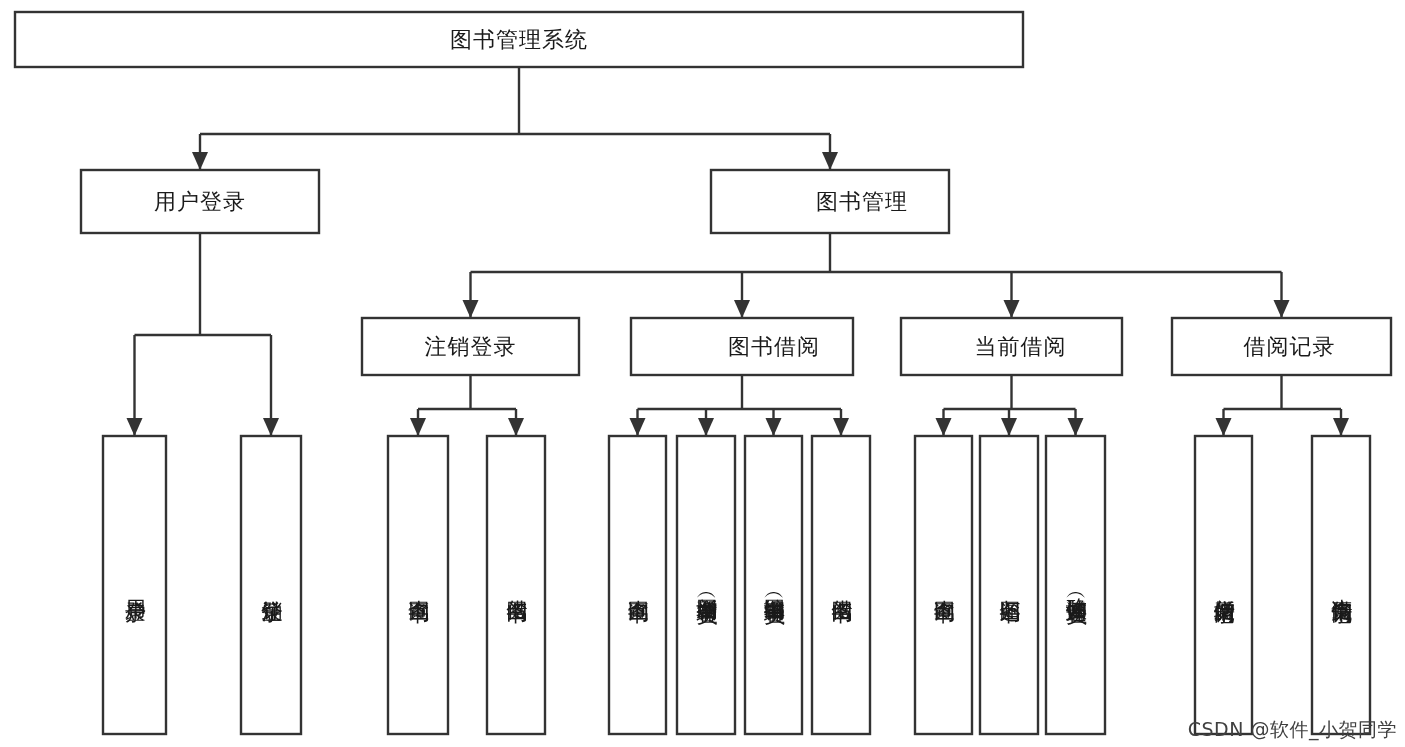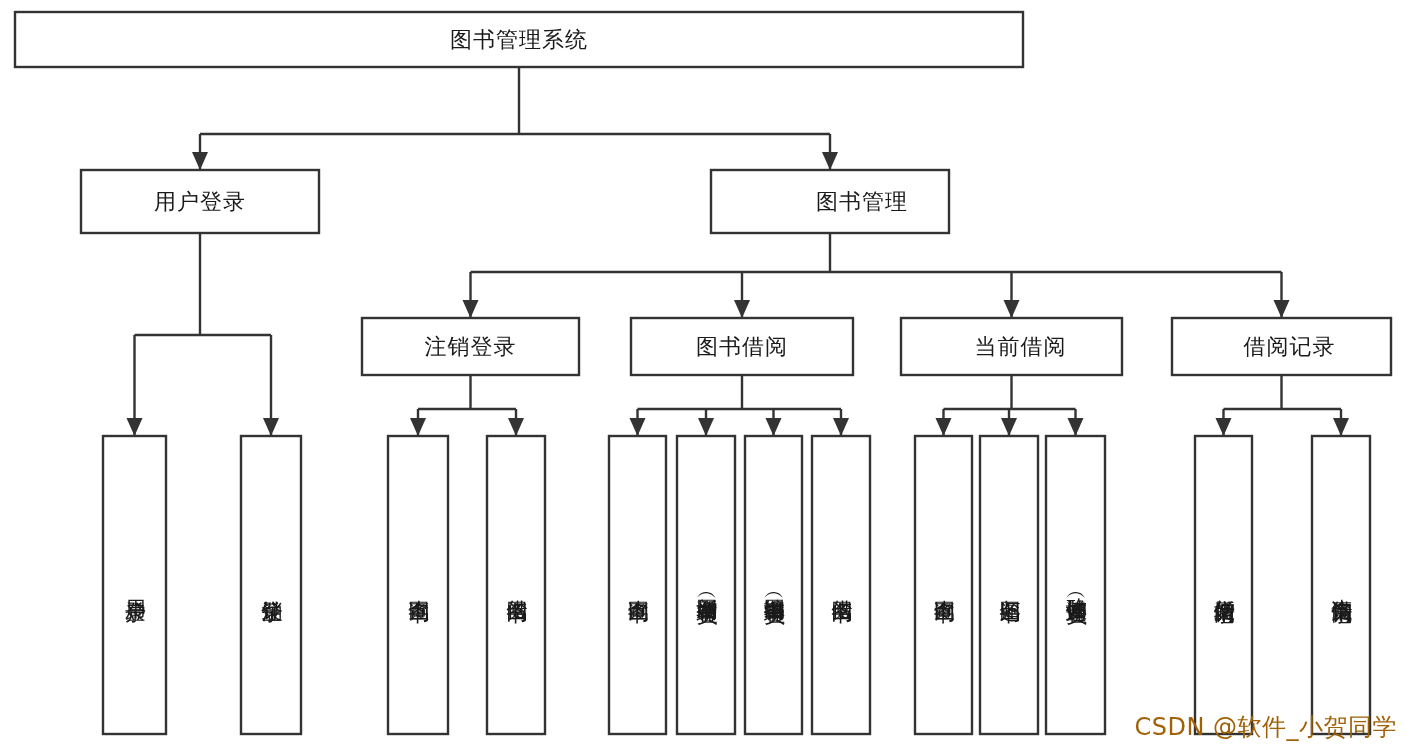--- a/index.html
+++ b/index.html
@@ -68,22 +68,22 @@
     color: #1a1a1a;
     letter-spacing: 1px;
     white-space: nowrap;
     pointer-events: none;
   }
   #watermark {
     position: absolute;
     right: 8px;
     bottom: 4px;
     font-family: "DejaVu Sans", "Liberation Sans", sans-serif;
-    font-size: 24px;
-    color: #a16207;
+    font-size: 19px;
+    color: #404040;
     letter-spacing: 0.5px;
     white-space: nowrap;
     user-select: none;
   }
 </style>
 </head>
 <body>
 
 <div id="diagram-root">
   <svg id="tree-svg" viewBox="0 0 1405 747" preserveAspectRatio="none">
@@ -162,21 +162,21 @@
         <rect x="1046" y="436" width="59" height="298" class="node-box"></rect>
         <rect x="1195" y="436" width="57" height="298" class="node-box"></rect>
         <rect x="1312" y="436" width="58" height="298" class="node-box"></rect>
       </g>
   </svg>
   <div id="labels-layer">
       <div class="hlabel-wrap" style="left: 15px; top: 12px; width: 1008px; height: 55px;">图书管理系统</div>
       <div class="hlabel-wrap" style="left: 81px; top: 170px; width: 238px; height: 63px;">用户登录</div>
       <div class="hlabel-wrap" style="left: 711px; top: 170px; width: 238px; height: 63px; padding-left: 32px;">图书管理</div>
       <div class="hlabel-wrap" style="left: 362px; top: 318px; width: 217px; height: 57px;">注销登录</div>
-      <div class="hlabel-wrap" style="left: 631px; top: 318px; width: 222px; height: 57px;">图书借阅</div>
+      <div class="hlabel-wrap" style="left: 631px; top: 318px; width: 222px; height: 57px; padding-left: 32px;">图书借阅</div>
       <div class="hlabel-wrap" style="left: 901px; top: 318px; width: 221px; height: 57px; padding-left: 9px;">当前借阅</div>
       <div class="hlabel-wrap" style="left: 1180px; top: 318px; width: 219px; height: 57px;">借阅记录</div>
       <div class="vlabel-wrap" style="left: 103px; top: 436px; width: 63px; height: 298px;">用户登录</div>
       <div class="vlabel-wrap" style="left: 241px; top: 436px; width: 60px; height: 298px;">注销登录</div>
       <div class="vlabel-wrap" style="left: 388px; top: 436px; width: 60px; height: 298px;">查询图书</div>
       <div class="vlabel-wrap" style="left: 487px; top: 436px; width: 58px; height: 298px;">借阅图书</div>
       <div class="vlabel-wrap" style="left: 609px; top: 436px; width: 57px; height: 298px;">查询图书</div>
       <div class="vlabel-wrap" style="left: 677px; top: 436px; width: 58px; height: 298px;">新增图书（管理员）</div>
       <div class="vlabel-wrap" style="left: 745px; top: 436px; width: 57px; height: 298px;">编辑图书（管理员）</div>
       <div class="vlabel-wrap" style="left: 812px; top: 436px; width: 58px; height: 298px;">借阅图书</div>

